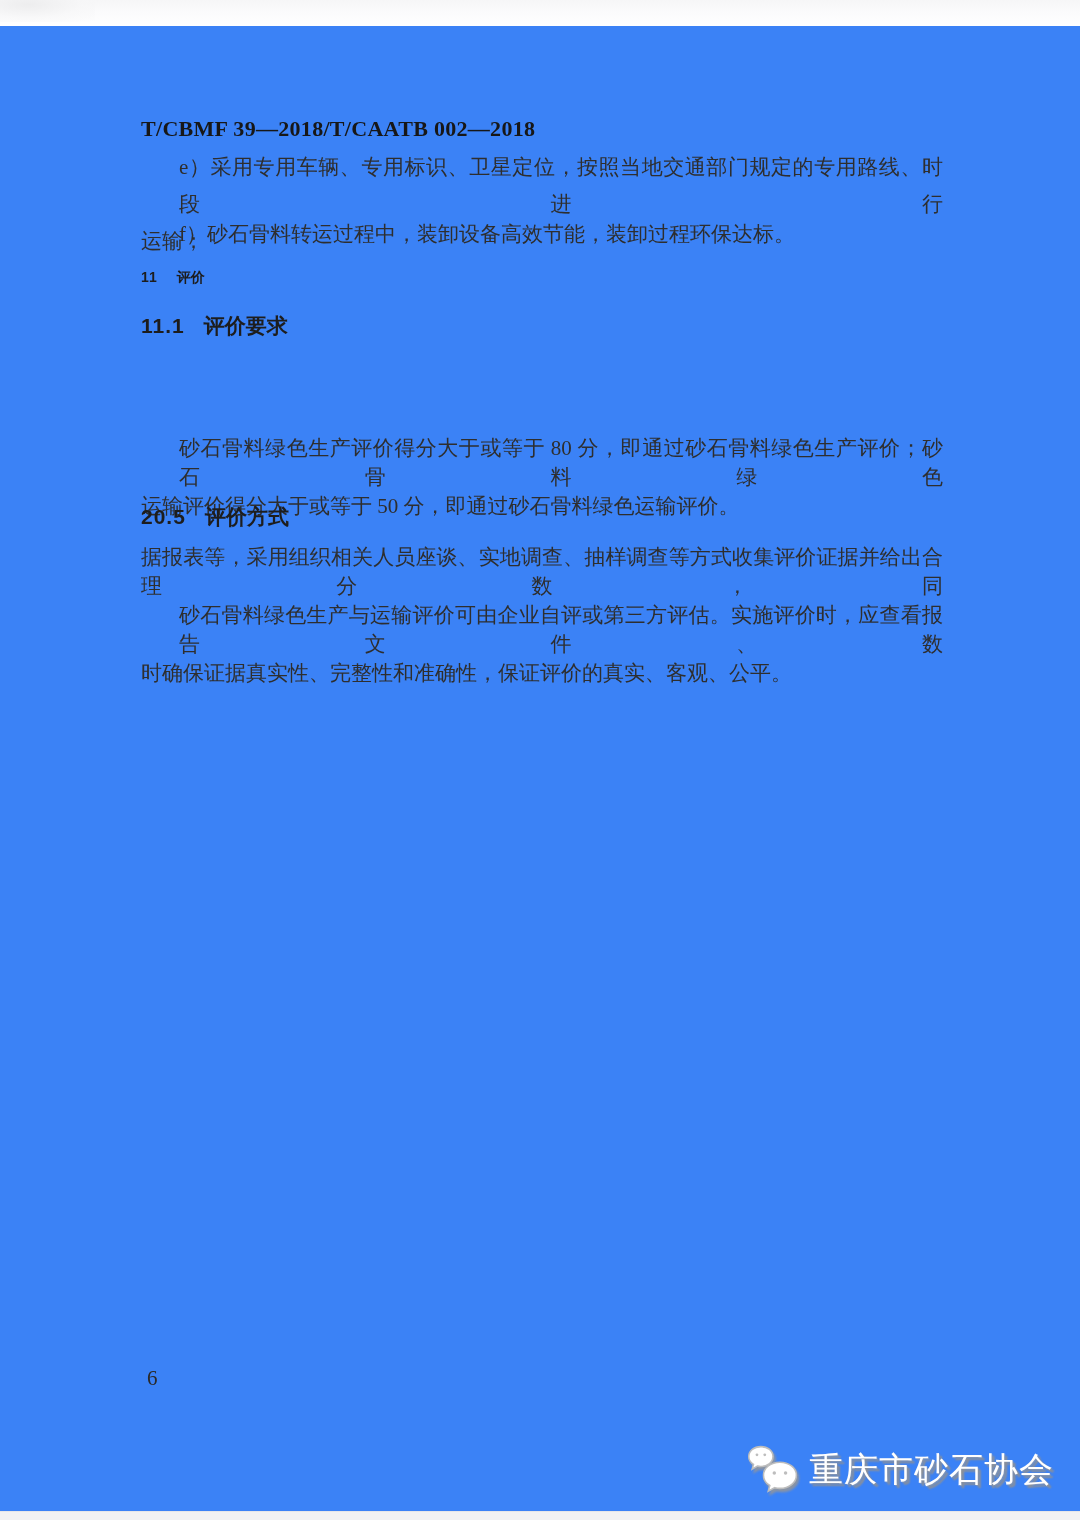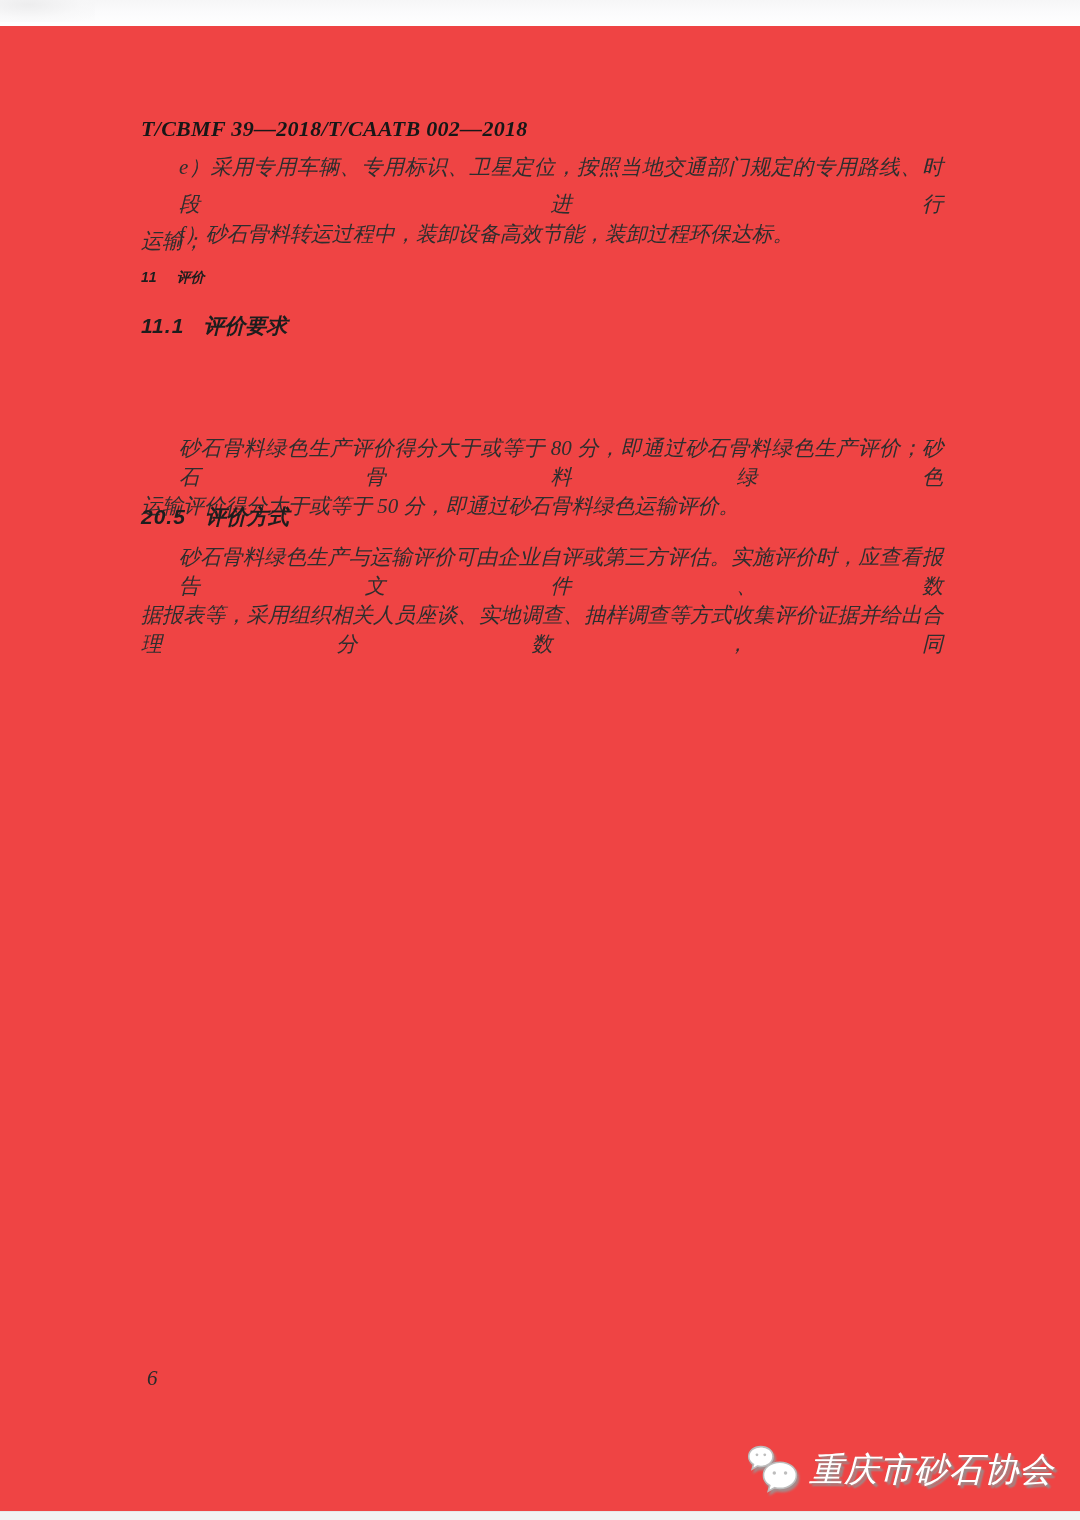--- a/index.html
+++ b/index.html
@@ -4,25 +4,24 @@
 <style>
   html, body {
     margin: 0;
     padding: 0;
     background: #ffffff;
   }
   .page {
     position: relative;
     width: 1080px;
     height: 1520px;
-    background: #ef4444;
+    background: #3b82f6;
     overflow: hidden;
     font-family: "Liberation Serif", "DejaVu Serif", serif;
     color: #2e2e2e;
-    font-style: italic;
   }
   
   .scan-top-shade {
     position: absolute;
     left: 0; top: 0;
     width: 100%; height: 26px;
     background: linear-gradient(180deg, #f6f6f7 0%, #fbfbfc 45%, #ffffff 100%);
   }
   .scan-top-smudge {
     position: absolute;
@@ -147,22 +146,23 @@
   <div class="textblock para-2">
     <div class="line indent">砂石骨料绿色生产评价得分大于或等于 80 分，即通过砂石骨料绿色生产评价；砂石骨料绿色</div>
     <div class="line last">运输评价得分大于或等于 50 分，即通过砂石骨料绿色运输评价。</div>
   </div>
 
   <div class="heading h-11-2">
     <span class="sec-num">20.5</span><span>评价方式</span>
   </div>
 
   <div class="textblock para-3">
+    <div class="line">据报表等，采用组织相关人员座谈、实地调查、抽样调查等方式收集评价证据并给出合理分数，同</div>
     <div class="line indent">砂石骨料绿色生产与运输评价可由企业自评或第三方评估。实施评价时，应查看报告文件、数</div>
-    <div class="line">据报表等，采用组织相关人员座谈、实地调查、抽样调查等方式收集评价证据并给出合理分数，同</div>
+    <div class="line last">时确保证据真实性、完整性和准确性，保证评价的真实、客观、公平。</div>
   </div>
 
   <div class="page-number">6</div>
 
   <div class="watermark">
     <svg class="wm-logo" viewBox="0 0 60 62" xmlns="http://www.w3.org/2000/svg">
 
       <path d="M16 4 C8 4 2 9 2 15.5 C2 19.5 4.2 22.6 7.5 24.6 L6 30 L12 26.4 C13.3 26.8 14.6 27 16 27 C24 27 30 22 30 15.5 C30 9 24 4 16 4 Z" fill="#ffffff" stroke="#bdbdbd" stroke-width="1.8"></path>
       <circle cx="11.5" cy="13.5" r="1.6" fill="#bdbdbd"></circle>
       <circle cx="20.5" cy="13.5" r="1.6" fill="#bdbdbd"></circle>

